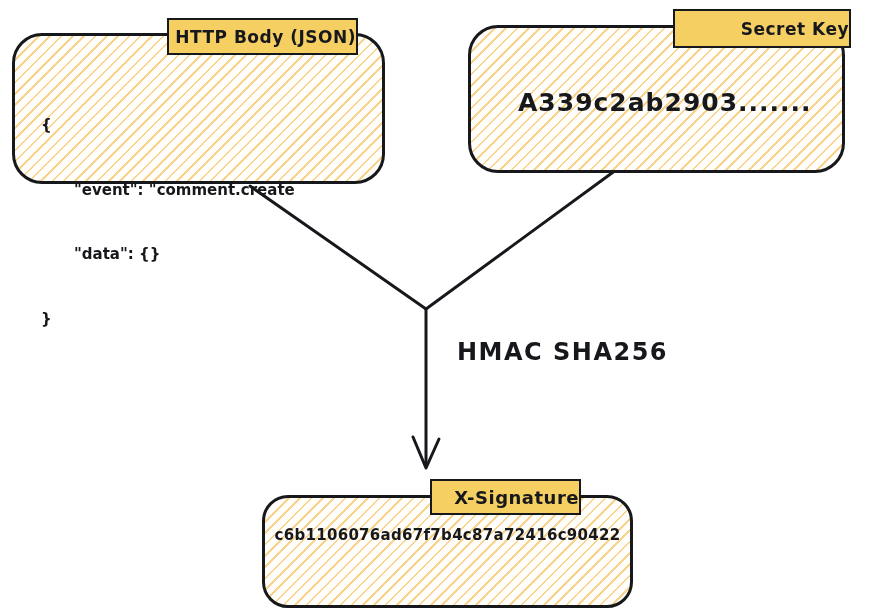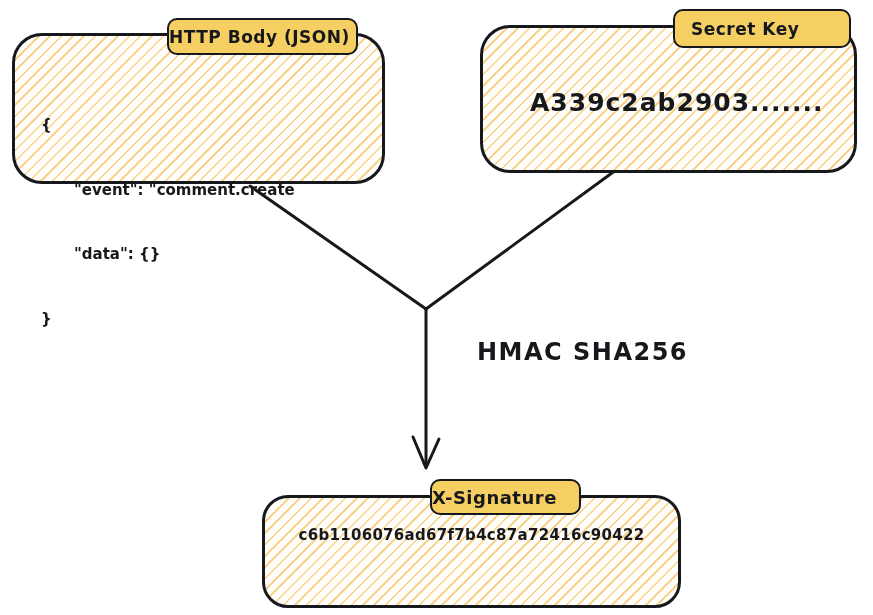--- a/index.html
+++ b/index.html
@@ -33,24 +33,24 @@
         rgba(245, 183, 70, 0.60) 1.8px,
         rgba(255, 255, 255, 0) 1.8px,
         rgba(255, 255, 255, 0) 8px),
       #fffefb;
   }
   .badge {
     position: absolute;
     z-index: 3;
     background: #f6cf63;
     border: 2.5px solid #17181c;
-    border-radius: 10px;
+    border-radius: 0;
     display: flex;
     align-items: center;
-    justify-content: flex-start;
+    justify-content: flex-end;
     font-weight: bold;
     font-size: 17px;
     letter-spacing: 0.5px;
     white-space: nowrap;
   }
   .json-content {
     position: absolute;
     left: 26px;
     top: 36px;
     font-size: 15px;
@@ -75,21 +75,21 @@
     width: 100%;
     text-align: center;
     font-size: 15px;
     font-weight: bold;
     line-height: 23px;
     letter-spacing: 0.3px;
     white-space: nowrap;
   }
   .hmac-label {
     position: absolute;
-    left: 477px;
+    left: 457px;
     top: 338px;
     z-index: 2;
     font-size: 24px;
     font-weight: bold;
     letter-spacing: 1.5px;
     white-space: nowrap;
   }
 </style>
 </head>
 <body>
@@ -108,30 +108,30 @@
       <div class="json-line">{</div>
       <div class="json-line indent">"event": "comment.create</div>
       <div class="json-line indent">"data": {}</div>
       <div class="json-line">}</div>
     </div>
   </div>
   <div class="badge" style="left: 167px; top: 18px; width: 191px; height: 37px; background: rgb(246, 207, 99);">
     <span>HTTP Body (JSON)</span>
   </div>
 
-  <div class="node" style="left:480px; top:25px; width:377px; height:148px;">
+  <div class="node" style="left:468px; top:25px; width:377px; height:148px;">
     <div class="secret-content">A339c2ab2903.......</div>
   </div>
   <div class="badge" style="left: 673px; top: 9px; width: 178px; height: 39px; background: rgb(246, 207, 99); padding-left: 16px;">
     <span>Secret Key</span>
   </div>
 
   <div class="hmac-label">HMAC SHA256</div>
 
-  <div class="node" style="left:262px; top:495px; width:419px; height:113px; border-radius:26px;">
+  <div class="node" style="left:262px; top:495px; width:371px; height:113px; border-radius:26px;">
     <div class="hash-content">
       <div>c6b1106076ad67f7b4c87a72416c90422</div>
     </div>
   </div>
   <div class="badge" style="left: 430px; top: 479px; width: 151px; height: 36px; font-size: 18px; background: rgb(246, 207, 99);">
     <span>X-Signature</span>
   </div>
 
 </div>
 

